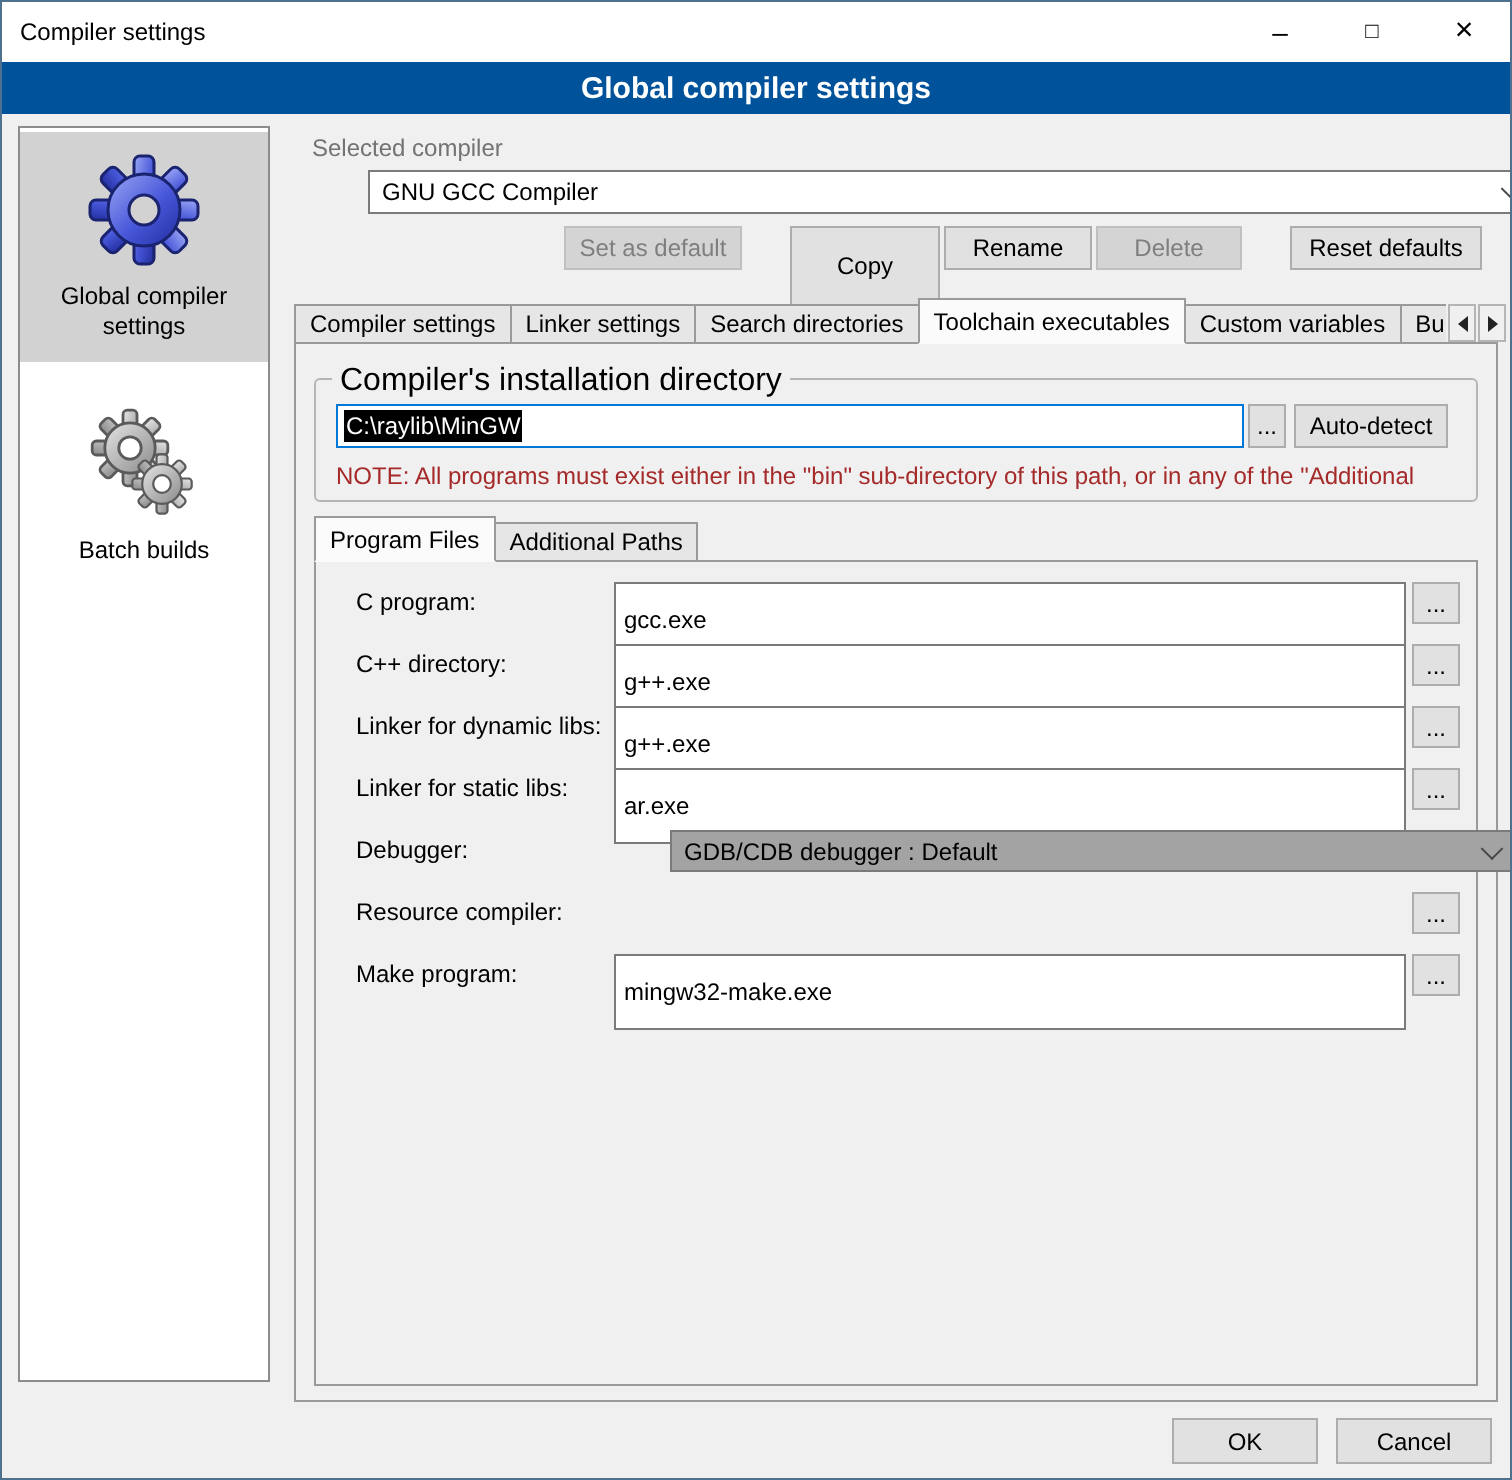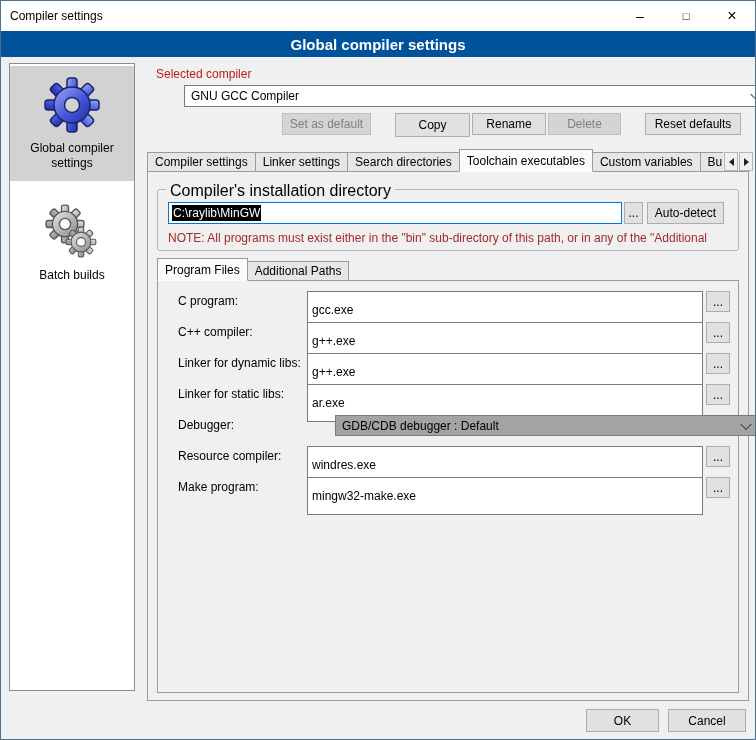--- a/index.html
+++ b/index.html
@@ -17,21 +17,21 @@
   
   .header{position:absolute;left:0;top:30px;right:0;height:26px;background:#00539b;display:flex;align-items:center;justify-content:center;}
   .header span{color:#ffffff;font-weight:bold;font-size:15px;}
   
   .sidebar{position:absolute;left:8px;top:62px;width:126px;height:628px;background:#ffffff;border:1px solid #8c8c8c;box-sizing:border-box;display:flex;flex-direction:column;align-items:stretch;padding-top:2px;}
   .side-item{display:flex;flex-direction:column;align-items:center;padding:10px 2px;cursor:default;}
   .side-item.selected{background:#d2d2d2;}
   .side-item .lbl{margin-top:7px;font-size:12px;text-align:center;line-height:1.25;color:#000;}
   .side-item + .side-item{margin-top:12px;}
   
-  .slabel{font-size:12px;color:#b91c1c;}
+  .slabel{font-size:12px;color:#737373;}
   .combo{background:#ffffff;border:1px solid #7a7a7a;box-sizing:border-box;display:flex;align-items:center;font-size:12px;padding:0 20px 0 6px;position:relative;cursor:default;margin-left:28px;}
   .combo .chev{position:absolute;right:8px;top:50%;width:7px;height:7px;border-right:1.6px solid #444;border-bottom:1.6px solid #444;transform:translateY(-70%) rotate(45deg);}
   .combo.gray{background:#a3a3a3;}
   .btn{background:#e1e1e1;border:1px solid #adadad;font-size:12px;font-family:inherit;color:#000;box-sizing:border-box;display:flex;align-items:center;justify-content:center;padding:0;cursor:default;}
   .btn:disabled{background:#d4d4d4;border-color:#c0c0c0;color:#7f7f7f;}
   
   .tabbar{position:absolute;display:flex;align-items:flex-end;overflow:hidden;}
   .tab{position:relative;background:#e6e6e6;border:1px solid #9a9a9a;height:20px;padding:0 7px;display:flex;align-items:center;font-size:12px;white-space:nowrap;box-sizing:border-box;cursor:default;}
   .tab + .tab{margin-left:-1px;}
   .tab.active{background:#fbfbfb;height:23px;border-bottom:1px solid #fbfbfb;z-index:2;}
@@ -135,21 +135,21 @@
     </div>
   </div>
 
   <span class="slabel abs" style="left:155px;top:66px;">Selected compiler</span>
   <div class="combo abs" style="left:155px;top:84px;width:585px;height:22px;">
     <span>GNU GCC Compiler</span>
     <span class="chev"></span>
   </div>
 
   <button class="btn abs" style="left:281px;top:112px;width:89px;height:22px;" disabled="">Set as default</button>
-  <button class="btn abs" style="left:394px;top:112px;width:75px;height:24px;">Copy</button>
+  <button class="btn abs" style="left:394px;top:112px;width:75px;height:40px;">Copy</button>
   <button class="btn abs" style="left:471px;top:112px;width:74px;height:22px;">Rename</button>
   <button class="btn abs" style="left:547px;top:112px;width:73px;height:22px;" disabled="">Delete</button>
   <button class="btn abs" style="left:644px;top:112px;width:96px;height:22px;">Reset defaults</button>
 
   <div class="tabbar" style="left:146px;top:148px;width:576px;height:23px;">
     <div class="tab">
         <span>Compiler settings</span>
       </div>
     <div class="tab">
         <span>Linker settings</span>
@@ -199,21 +199,21 @@
 
   <div class="inner-panel">
 
     <div class="frow" style="top:10px">
       <span class="flabel">C program:</span>
       <input class="finput" type="text" value="gcc.exe" style="">
       <button class="btn browse">...</button>
     </div>
 
     <div class="frow" style="top:41px">
-      <span class="flabel">C++ compiler:</span>
+      <span class="flabel">C++ directory:</span>
       <input class="finput" type="text" value="g++.exe" style="">
       <button class="btn browse">...</button>
     </div>
 
     <div class="frow" style="top:72px">
       <span class="flabel">Linker for dynamic libs:</span>
       <input class="finput" type="text" value="g++.exe" style="">
       <button class="btn browse">...</button>
     </div>
 
@@ -226,21 +226,20 @@
     <div class="frow" style="top:134px">
       <span class="flabel">Debugger:</span>
       <div class="combo gray debugger-combo">
         <span>GDB/CDB debugger : Default</span>
         <span class="chev"></span>
       </div>
     </div>
 
     <div class="frow" style="top:165px">
       <span class="flabel">Resource compiler:</span>
-      <input class="finput" type="text" value="windres.exe" style="">
       <button class="btn browse">...</button>
     </div>
 
     <div class="frow" style="top:196px">
       <span class="flabel">Make program:</span>
       <input class="finput" type="text" value="mingw32-make.exe" style="">
       <button class="btn browse">...</button>
     </div>
 
   </div>

